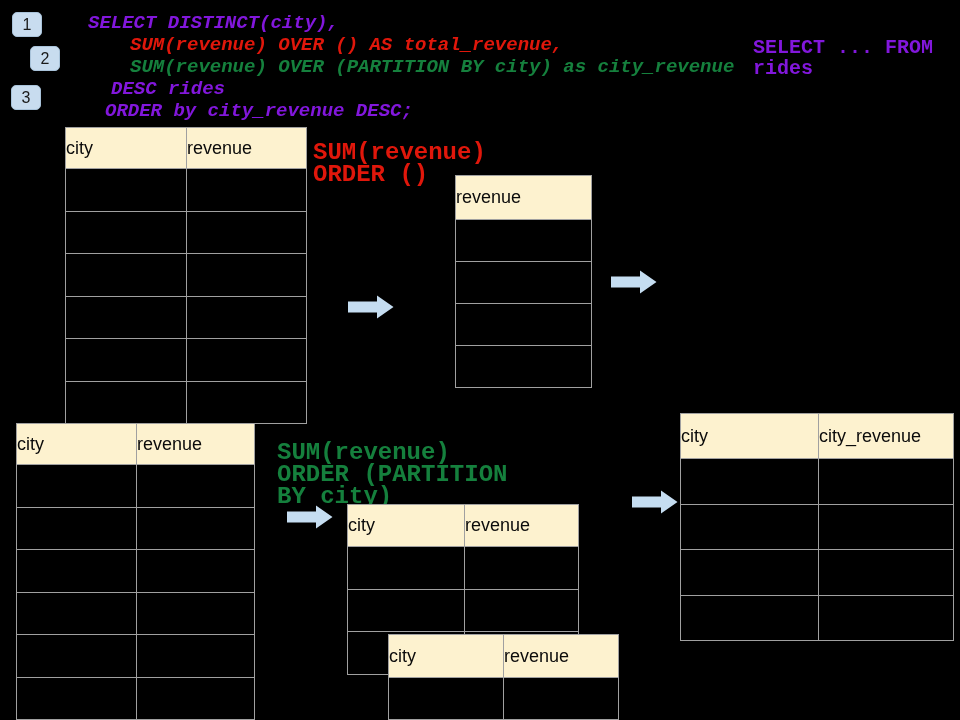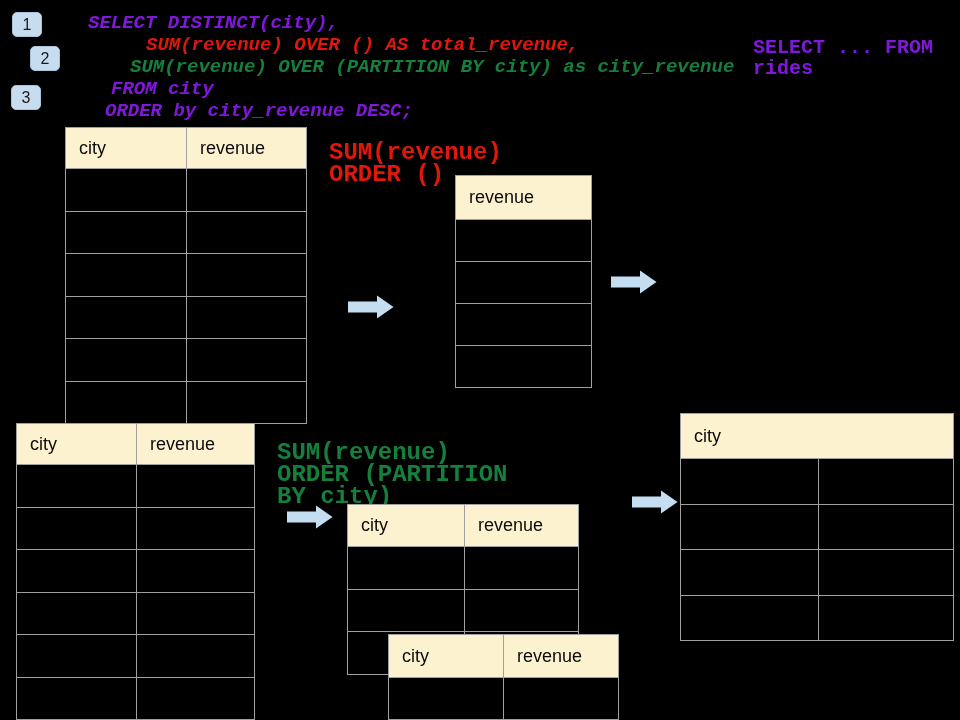--- a/index.html
+++ b/index.html
@@ -29,21 +29,21 @@
     position:absolute;
     font-family:"Liberation Mono", monospace;
     font-weight:bold;
     white-space:pre;
     line-height:1.1;
   }
   .code.lg{font-size:19px;font-style:italic;}
   .code.md{font-size:24px;}
   .code.sm{font-size:20px;}
   .purple{color:#8217dc;}
-  .red{color:#e0170b;margin-left:16px;}
+  .red{color:#e0170b;}
   .green{color:#15803d;}
 
   
   .tbl{
     position:absolute;
     background:#000000;
     border:1px solid #a0a0a0;
     box-sizing:content-box;
   }
   .tbl .hdr{
@@ -54,21 +54,20 @@
     display:flex;
     border-top:1px solid #a0a0a0;
   }
   .tbl .cell{
     box-sizing:border-box;
     height:100%;
   }
   .tbl .cell + .cell{border-left:1px solid #a0a0a0;}
   .tbl .hdr .cell{
     display:flex;align-items:center;
-    padding-left:13px;
     font-size:18px;color:#0b0b0b;
   }
   .tbl .cell.grow{flex:1;}
 
   .t1 .row{height:41.5px;}  .t1 .w1{width:120px;}
   .t2 .row{height:41px;}
   .t3 .row{height:41.5px;}  .t3 .w1{width:119px;}
   .t4 .row{height:41.7px;}  .t4 .w1{width:116px;}
   .t5 .row{height:41px;}    .t5 .w1{width:114px;}
   .t6 .row{height:44.5px;}  .t6 .w1{width:137px;}
@@ -78,21 +77,21 @@
 </head>
 <body>
 
 <div class="badge" style="left:12px;top:12px">1</div>
 <div class="badge" style="left:30px;top:46px">2</div>
 <div class="badge" style="left:11px;top:85px">3</div>
 
 <div class="code lg purple" style="left:88px;top:13px">SELECT DISTINCT(city),</div>
 <div class="code lg red" style="left:130px;top:35px">SUM(revenue) OVER () AS total_revenue,</div>
 <div class="code lg green" style="left:130px;top:57px">SUM(revenue) OVER (PARTITION BY city) as city_revenue</div>
-<div class="code lg purple" style="left:111px;top:79px">FROM city</div>
+<div class="code lg purple" style="left:111px;top:79px">DESC rides</div>
 <div class="code lg purple" style="left:105px;top:101px">ORDER by city_revenue DESC;</div>
 
 <div class="code sm purple" style="left:753px;top:37px">SELECT ... FROM</div>
 <div class="code sm purple" style="left:753px;top:58px">rides</div>
 
 <div class="code md red" style="left:313px;top:140px">SUM(revenue)</div>
 <div class="code md red" style="left:313px;top:162px">ORDER ()</div>
 
 <div class="code md green" style="left:277px;top:440px">SUM(revenue)</div>
 <div class="code md green" style="left:277px;top:462px">ORDER (PARTITION</div>
@@ -205,20 +204,21 @@
   <div class="row">
       <div class="cell w1"></div>
       <div class="cell grow"></div>
     </div>
   <div class="row"></div>
 </div>
 
 <div class="tbl t6" style="left:680px;top:413px;width:272px">
   <div class="hdr" style="height:44px">
     <div class="cell w1">city</div>
+    <div class="cell grow">city_revenue</div>
   </div>
   <div class="row">
       <div class="cell w1"></div>
       <div class="cell grow"></div>
     </div>
   <div class="row">
       <div class="cell w1"></div>
       <div class="cell grow"></div>
     </div>
   <div class="row">

